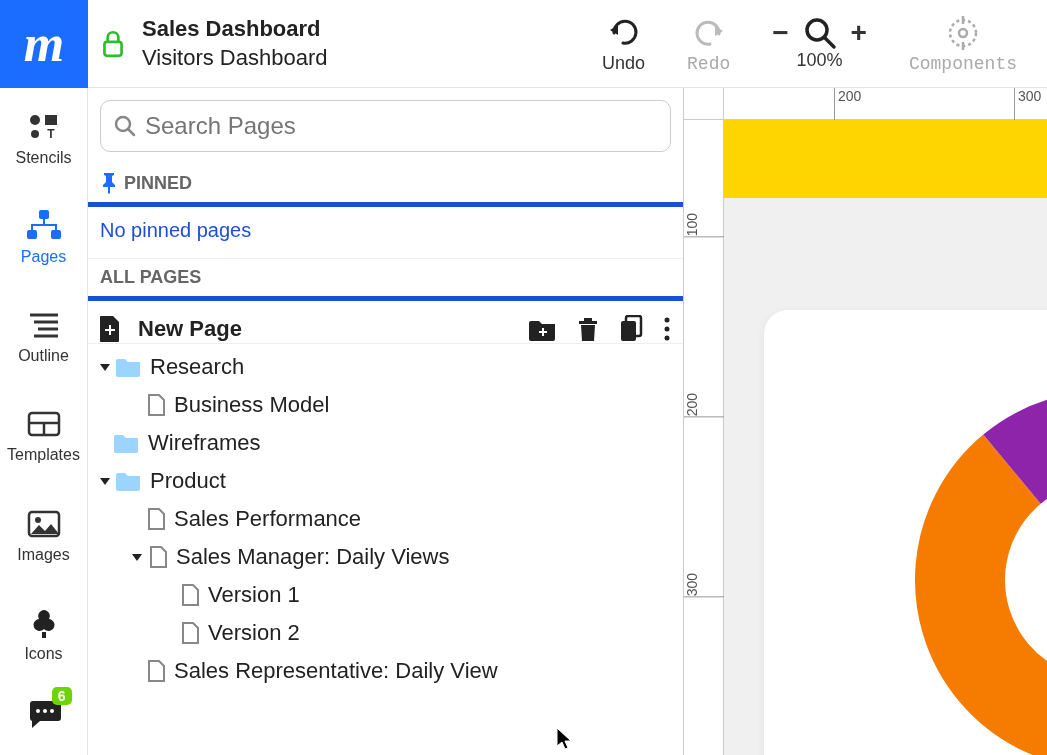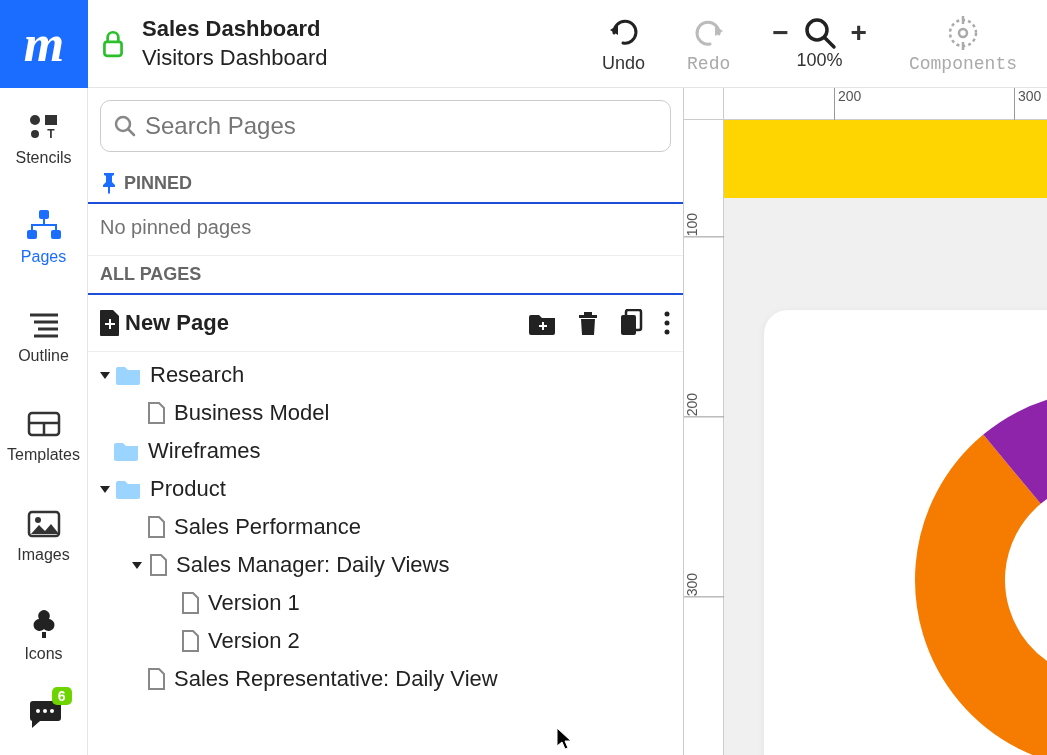--- a/index.html
+++ b/index.html
@@ -29,24 +29,24 @@
   .side-label { font-size: 16px; }
   .side-icon { height: 36px; display:flex; align-items:center; justify-content:center; }
   .side-comment { position: relative; margin-top: auto; margin-bottom: 12px; }
   .badge { position: absolute; top: -8px; right: -10px; background: #6dd400; color: #fff; font-size: 14px; font-weight: 700; padding: 1px 6px; border-radius: 5px; }
 
   
   .pages-panel { position: absolute; top: 88px; left: 88px; bottom: 0; width: 596px; border-right: 1px solid #ccc; background: #fff; display:flex; flex-direction:column; }
   .search-wrap { padding: 12px; }
   .search-box { width: 100%; height: 52px; border: 1px solid #ccc; border-radius: 10px; display: flex; align-items: center; padding: 0 12px; gap: 8px; }
   .search-input { border: none; outline: none; font-size: 24px; color: #888; flex: 1; background: transparent; }
-  .section-header { padding: 8px 12px; display: flex; align-items: center; gap: 6px; font-size: 18px; font-weight: 700; color: #666; border-bottom: 2px solid #1d4ed8; }
-  .empty-text { padding: 12px 12px 16px; font-size: 20px; color: #737373; }
+  .section-header { padding: 8px 12px; display: flex; align-items: center; gap: 6px; font-size: 18px; font-weight: 700; color: #666; border-bottom: 5px solid #1d4ed8; }
+  .empty-text { padding: 12px 12px 16px; font-size: 20px; color: #1d4ed8; }
   .section-header.plain { border-top: 1px solid #eee; }
-  .newpage-row { display:flex; align-items:center; padding: 14px 12px 14px 10px; gap: 3px; border-bottom: 1px solid #eee; text-align: right; }
+  .newpage-row { display:flex; align-items:center; padding: 14px 12px 0 10px; gap: 16px; border-bottom: 1px solid #eee; text-align: right; }
   .newpage-label { font-size: 22px; font-weight: 600; color: #222; }
   .newpage-actions { margin-left: auto; display:flex; align-items:center; gap: 20px; }
   .tree { padding: 4px 0 0 0; }
   .tree-row { display:flex; align-items:center; height: 38px; font-size: 22px; color: #222; cursor: pointer; }
   .tree-row .disclosure { width: 22px; display:flex; justify-content:center; }
   .tree-row .folder-icon, .tree-row .page-icon { margin-right: 8px; }
   .indent-0 { padding-left: 6px; }
   .indent-1 { padding-left: 58px; }
   .indent-2 { padding-left: 38px; }
   .indent-3 { padding-left: 92px; }

